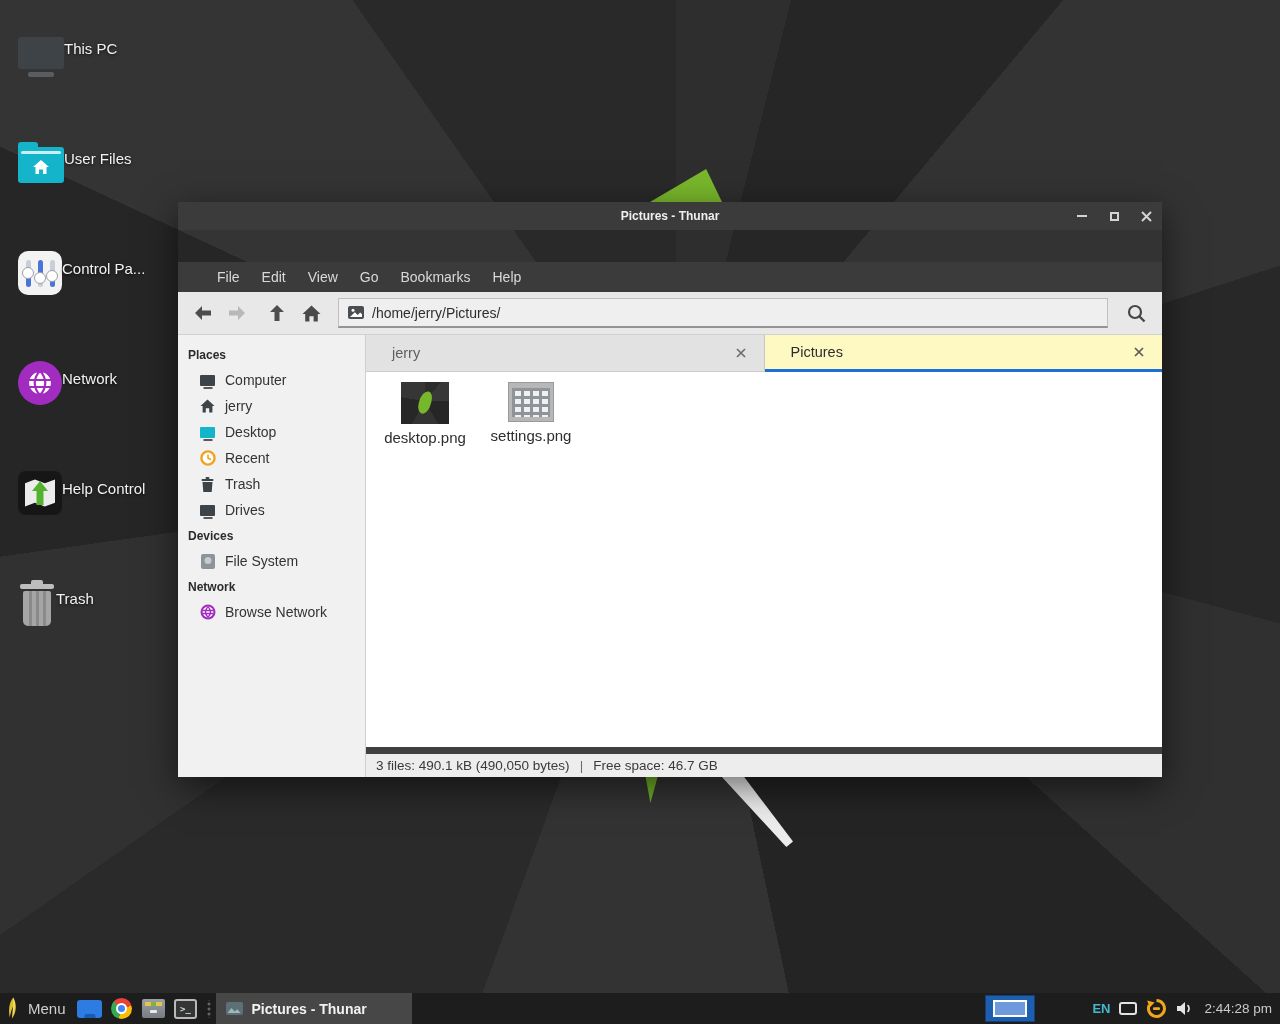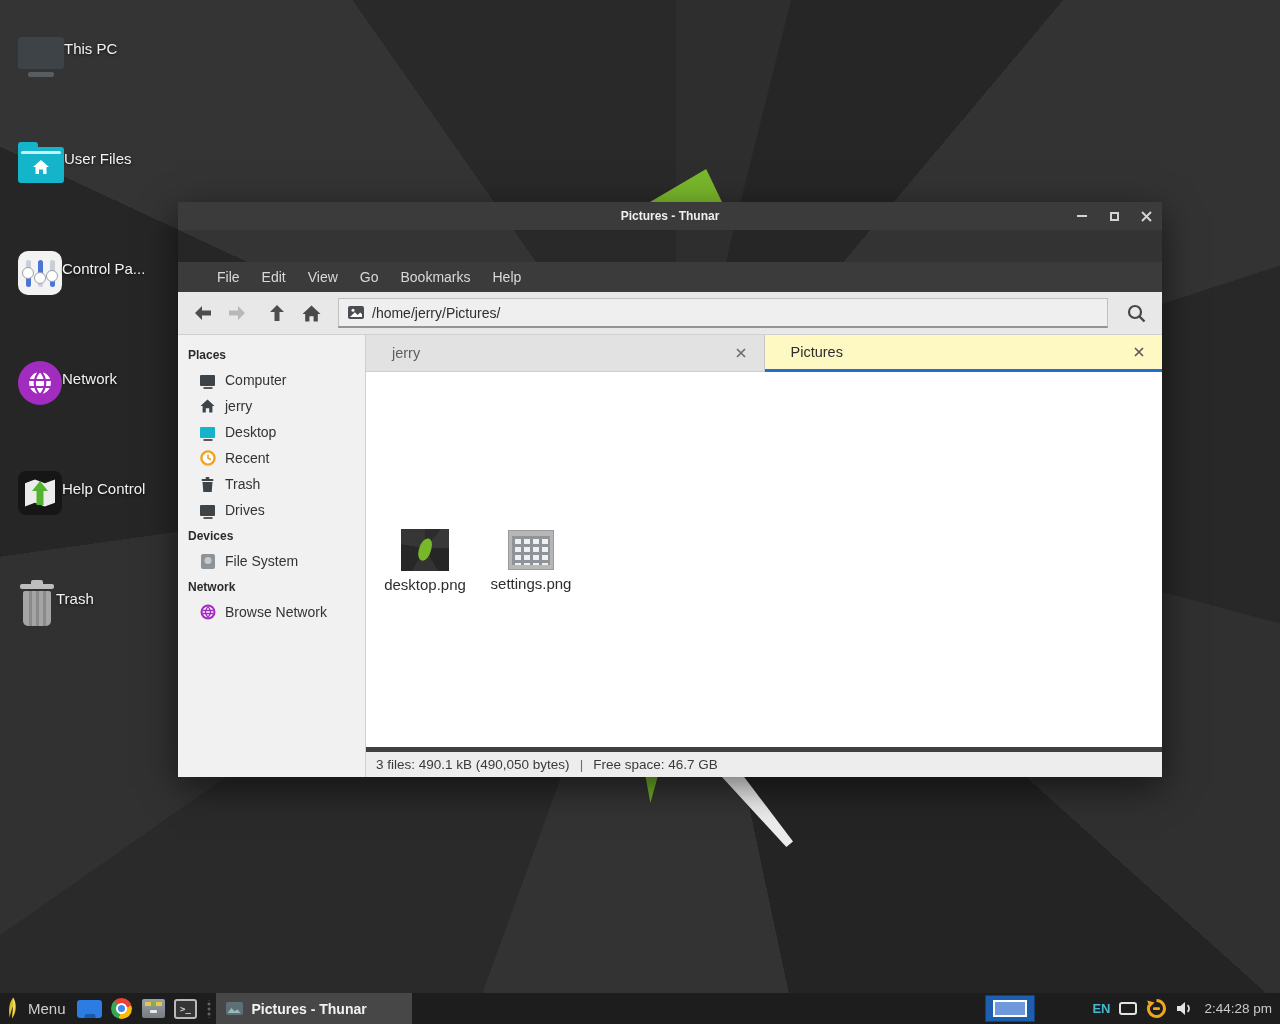--- a/index.html
+++ b/index.html
@@ -106,42 +106,42 @@
   .right-pane{flex:1;display:flex;flex-direction:column;min-width:0;background:#fff;}
   .tabbar{height:37px;display:flex;flex:none;background:#d9d9d9;}
   .tab{flex:1;display:flex;align-items:center;padding:0 12px 0 26px;font-size:14.5px;}
   .tab .t-label{flex:1;}
   .tab-inactive{background:#e2e2e2;color:#5f5f5f;border-right:1px solid #c6c6c6;
     border-bottom:1px solid #cdcdcd;}
   .tab-active{background:#fef9c3;color:#2d2d2d;border-bottom:3px solid #1c6fd4;}
   .tab-close{width:22px;height:22px;display:flex;align-items:center;justify-content:center;}
 
   .fileview{flex:1;background:#fff;padding:8px 10px;display:flex;gap:8px;
-    align-items:center;min-height:0;}
+    align-items:flex-start;min-height:0;}
   .file-item{width:98px;display:flex;flex-direction:column;align-items:center;gap:5px;padding-top:2px;}
   .fname{font-size:15px;color:#2e2e2e;}
   .thumb{width:48px;height:42px;position:relative;overflow:hidden;}
   .thumb-dark{background:conic-gradient(from 0deg at 50% 46%,
     #2c2c2c 0 40deg,#383838 40deg 90deg,#262626 90deg 150deg,#333 150deg 210deg,
     #272727 210deg 280deg,#363636 280deg 360deg);}
   .thumb .leaf{position:absolute;width:12px;height:23px;background:#76b82a;
     border-radius:60% 40% 55% 45%;transform:rotate(14deg);}
   .thumb-desktop .leaf{left:18px;top:9px;}
   .thumb-menu .leaf{left:26px;top:8px;width:10px;height:20px;}
   .thumb-menu .panel{position:absolute;left:4px;top:7px;width:21px;height:32px;
     background:#f5f5f5;border:1px solid #c4c4c4;
     background-image:repeating-linear-gradient(#0000 0 3px,#c9c9c9 3px 4px);}
   .thumb-settings{width:46px;height:40px;background:#b7b7b7;border:1px solid #9a9a9a;padding:0;}
   .thumb-settings .pane{position:absolute;left:3px;right:3px;top:5px;bottom:4px;background:#fbfbfb;
     background-image:
       repeating-linear-gradient(90deg,#888e94 0 3px,transparent 3px 9px),
       repeating-linear-gradient(#888e94 0 3px,transparent 3px 8px);
     background-size:100% 100%;opacity:.85;}
 
-  .statusbar{height:30px;background:#ededed;border-top:5px solid #404040;flex:none;
+  .statusbar{height:30px;background:#ededed;border-top:7px solid #404040;flex:none;
     display:flex;align-items:center;gap:10px;padding:0 10px;font-size:13.5px;color:#3a3a3a;}
   .statusbar .sep{color:#6d6d6d;}
 
   
   .taskbar{position:absolute;left:0;bottom:0;width:1280px;height:31px;background:#1d1d1d;
     display:flex;align-items:center;color:#cccccc;}
   .tb-menu{display:flex;align-items:center;gap:7px;padding:0 8px 0 5px;height:100%;}
   .tb-menu .menu-word{font-size:15px;color:#cfcfcf;}
   .tb-launch{width:32px;height:100%;display:flex;align-items:center;justify-content:center;}
   .showdesk{width:25px;height:18px;background:#2d7ce2;border-radius:3px;position:relative;}

